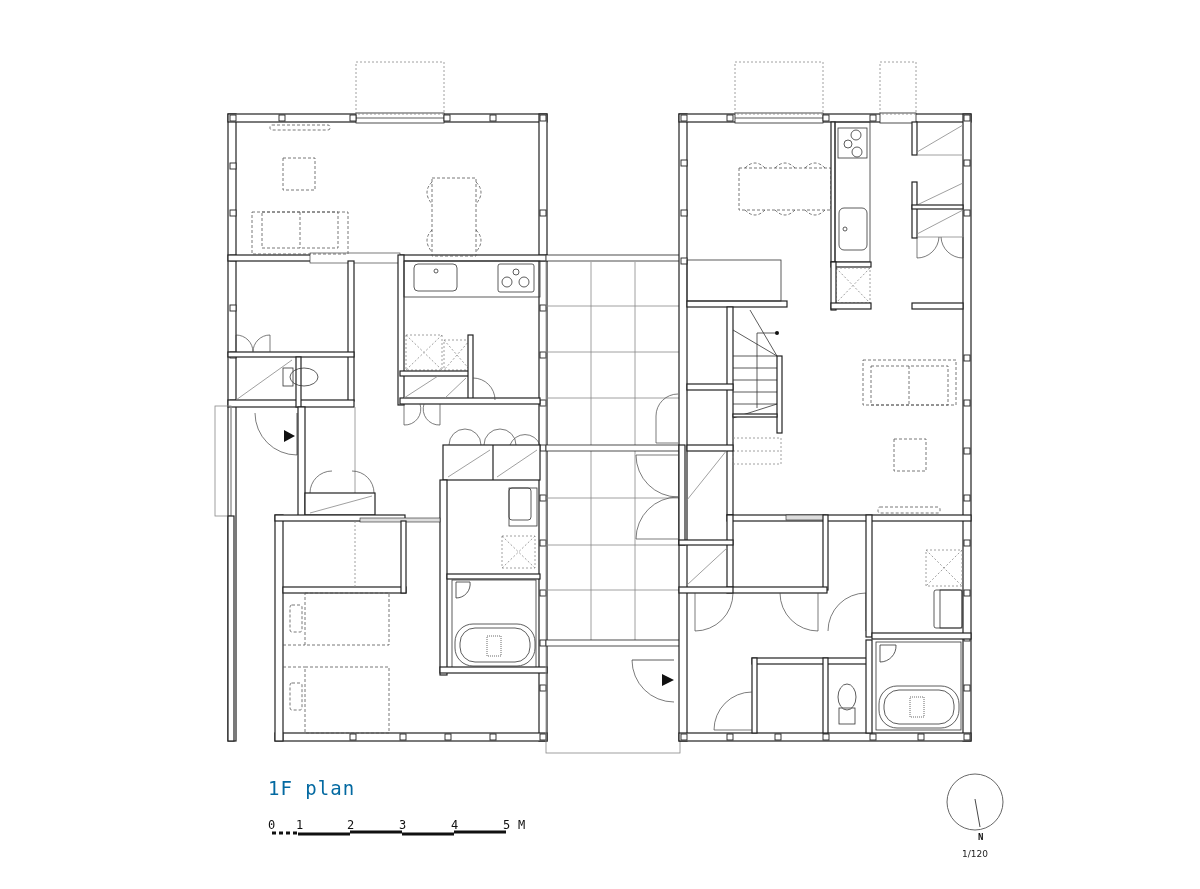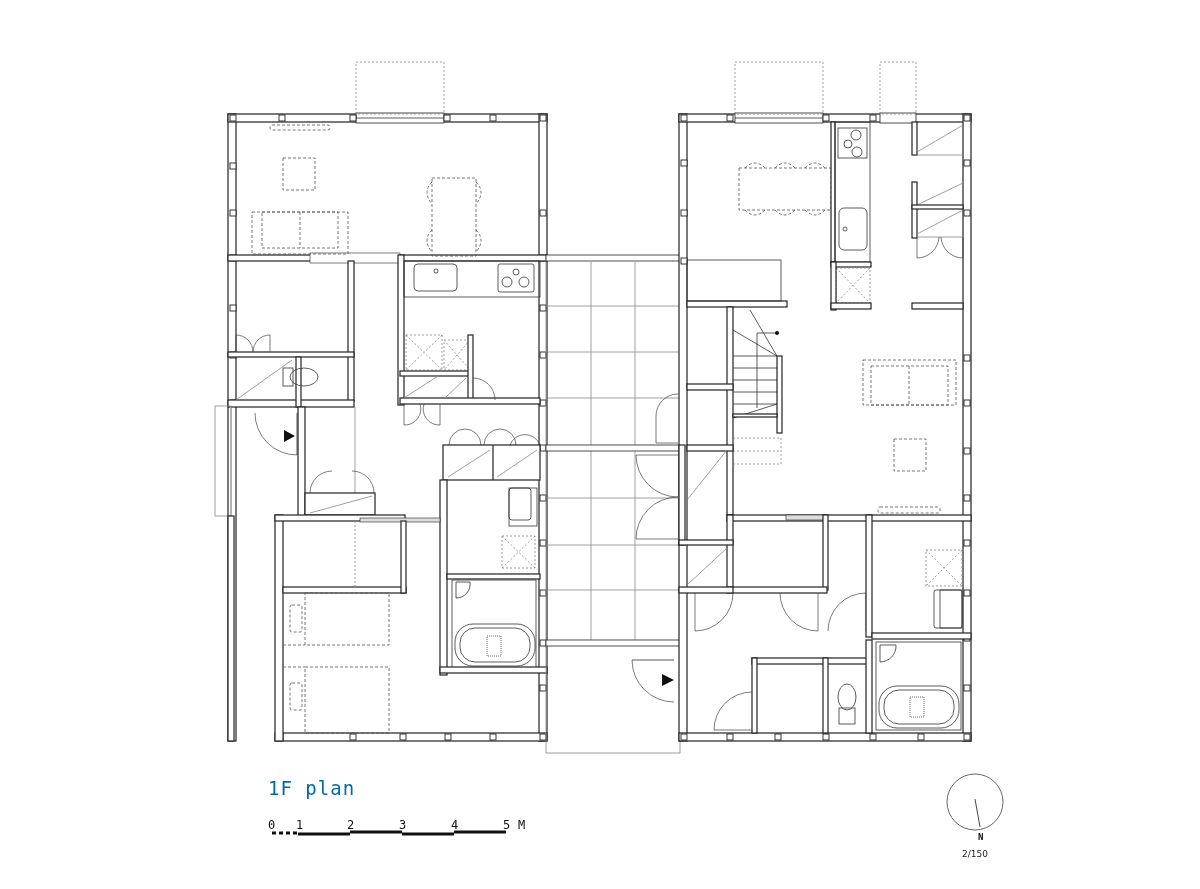--- a/index.html
+++ b/index.html
@@ -384,13 +384,13 @@
 
 <span class="scale-label" style="left:268px; top:818px;">0</span>
 <span class="scale-label" style="left:296px; top:818px;">1</span>
 <span class="scale-label" style="left:347px; top:818px;">2</span>
 <span class="scale-label" style="left:399px; top:818px;">3</span>
 <span class="scale-label" style="left:451px; top:818px;">4</span>
 <span class="scale-label" style="left:503px; top:818px;">5</span>
 <span class="scale-label" style="left:518px; top:818px;">M</span>
 
 <div class="north-label">N</div>
-<div class="ratio-label">2/150</div>
+<div class="ratio-label">1/120</div>
 
 </body></html>

